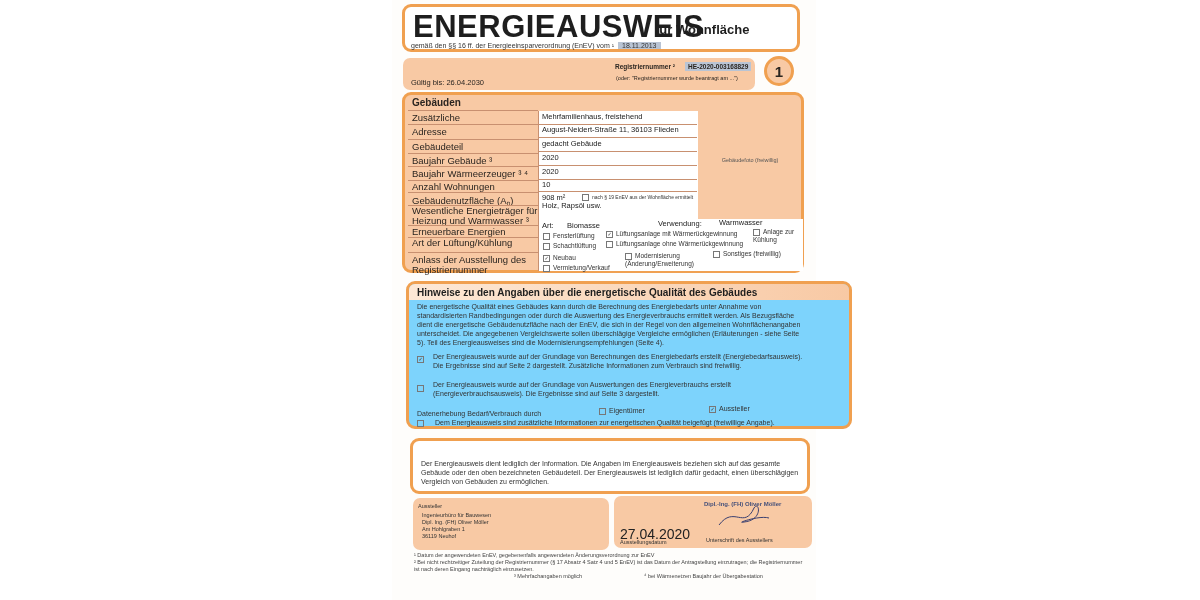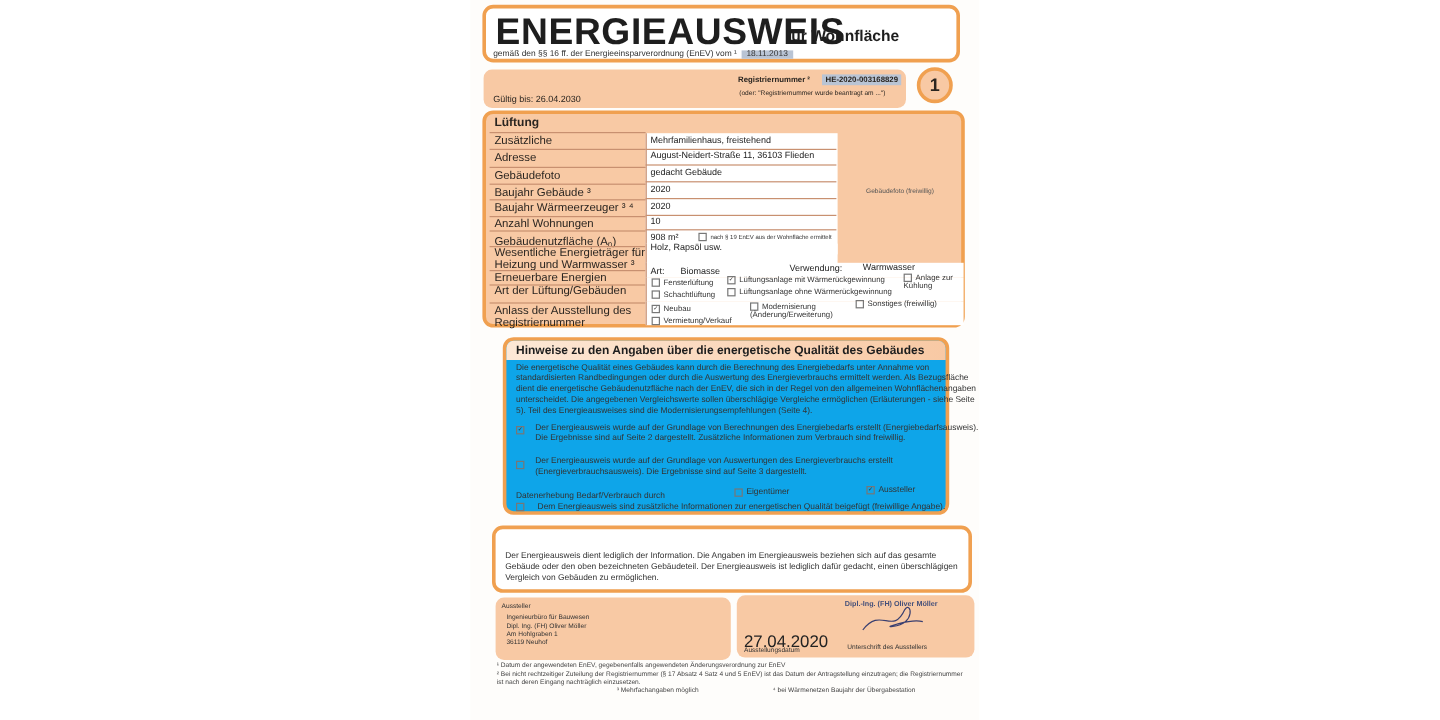--- a/index.html
+++ b/index.html
@@ -24,21 +24,21 @@
   .lbl { position:absolute; left:7px; font-size:9.5px; color:#2a2520; }
   .row-line { position:absolute; left:3px; width:130px; border-top:1px solid #c89070; }
   .val-col { position:absolute; left:133px; top:16px; width:159px; height:101px; background:#fff; border-left:1px solid #c89070; }
   .val { position:absolute; left:137px; font-size:7.5px; color:#222; }
   .vline { position:absolute; left:133px; width:159px; border-top:1px solid #c89070; }
   #photo { position:absolute; left:292px; top:12px; width:104px; height:108px; }
   #photo-label { position:absolute; left:310px; top:62px; width:70px; text-align:center; font-size:5.5px; color:#555; }
   .wide-val { position:absolute; left:133px; width:264px; background:#fff; border-left:1px solid #c89070; }
   .small { font-size:6.5px; color:#333; position:absolute; }
   
-  #h1-box { left:406px; top:281px; width:372px; height:148px; background:#0ea5e9;margin-left:13px; }
+  #h1-box { left:406px; top:281px; width:446px; height:148px; background:#7dd3fc; }
   .sec-title { position:absolute; left:0; top:0; right:0; height:16px; background:linear-gradient(to right,#fde8d6,#f8c9a4); border-radius:6px 6px 0 0; }
   .sec-title span { position:absolute; left:8px; top:3px; font-size:10px; font-weight:bold; color:#1e1e1e; }
   .para { position:absolute; font-size:7px; line-height:9px; color:#333; }
   
   #h2-box { left:410px; top:438px; width:400px; height:56px; background:#fff; }
   
   #issuer-box { position:absolute; left:413px; top:498px; width:196px; height:52px; background:#f8c9a4; border-radius:7px; }
   #sign-box { position:absolute; left:614px; top:496px; width:198px; height:52px; background:#f8c9a4; border-radius:7px; }
   #footnotes { position:absolute; left:414px; top:552px; width:398px; font-size:5.5px; line-height:6.5px; color:#444; }
   .cb { display:inline-block; width:5px; height:5px; border:1px solid #777; margin-right:3px; vertical-align:middle; font-size:5px; line-height:5px; text-align:center; }
@@ -56,35 +56,35 @@
 
 <div id="reg-box">
   <span id="valid">Gültig bis: 26.04.2030</span>
   <span id="regnum-label">Registriernummer ²</span>
   <span id="regnum-value">HE-2020-003168829</span>
   <span id="regnum-note">(oder: "Registriernummer wurde beantragt am ...")</span>
 </div>
 <div id="page-num">1</div>
 
 <div class="box" id="bldg-box">
-  <span class="lbl" style="top:2px;font-weight:bold;font-size:10px;">Lüftung</span>
+  <span class="lbl" style="top:2px;font-weight:bold;font-size:10px;">Gebäuden</span>
   <div class="val-col"></div>
   <div id="photo"></div>
   <span id="photo-label">Gebäudefoto (freiwillig)</span>
 
   <div class="row-line" style="top:15px"></div>
   <span class="lbl" style="top:17px">Zusätzliche</span>
   <span class="val" style="top:17px">Mehrfamilienhaus, freistehend</span>
   <div class="row-line" style="top:29px"></div>
     <div class="vline" style="top:29px"></div>
   <span class="lbl" style="top:31px">Adresse</span>
   <span class="val" style="top:30px">August-Neidert-Straße 11, 36103 Flieden</span>
   <div class="row-line" style="top:44px"></div>
     <div class="vline" style="top:42px"></div>
-  <span class="lbl" style="top:46px">Gebäudefoto</span>
+  <span class="lbl" style="top:46px">Gebäudeteil</span>
   <span class="val" style="top:44px">gedacht Gebäude</span>
   <div class="row-line" style="top:58px"></div>
     <div class="vline" style="top:56px"></div>
   <span class="lbl" style="top:60px">Baujahr Gebäude ³</span>
   <span class="val" style="top:58px">2020</span>
   <div class="row-line" style="top:71px"></div>
     <div class="vline" style="top:70px"></div>
   <span class="lbl" style="top:73px">Baujahr Wärmeerzeuger ³ ⁴</span>
   <span class="val" style="top:72px">2020</span>
   <div class="row-line" style="top:85px"></div>
@@ -105,21 +105,21 @@
   <div class="row-line" style="top:130px"></div>
   <div class="wide-val" style="top:124px;height:12px;"></div>
   <span class="lbl" style="top:131px">Erneuerbare Energien</span>
   <span class="val" style="top:126px">Art:</span>
   <span class="val" style="top:126px;left:162px;">Biomasse</span>
   <span class="val" style="top:124px;left:253px;">Verwendung:</span>
   <span class="val" style="top:123px;left:314px;">Warmwasser</span>
 
   <div class="row-line" style="top:142px"></div>
   <div class="wide-val" style="top:136px;height:20px;"></div>
-  <span class="lbl" style="top:142px">Art der Lüftung/Gebäuden</span>
+  <span class="lbl" style="top:142px">Art der Lüftung/Kühlung</span>
   <span class="small" style="left:138px;top:137px;"><span class="cb"></span><span>Fensterlüftung</span></span>
   <span class="small" style="left:201px;top:135px;"><span class="cb">✓</span><span>Lüftungsanlage mit Wärmerückgewinnung</span></span>
   <span class="small" style="left:348px;top:133px;width:52px;line-height:7px;"><span class="cb"></span><span>Anlage zur Kühlung</span></span>
   <span class="small" style="left:138px;top:147px;"><span class="cb"></span><span>Schachtlüftung</span></span>
   <span class="small" style="left:201px;top:145px;"><span class="cb"></span><span>Lüftungsanlage ohne Wärmerückgewinnung</span></span>
 
   <div class="row-line" style="top:157px"></div>
   <div class="wide-val" style="top:156px;height:20px;"></div>
   <span class="lbl" style="top:160px;width:128px;line-height:10px;">Anlass der Ausstellung des Registriernummer</span>
   <span class="small" style="left:138px;top:159px;"><span class="cb">✓</span><span>Neubau</span></span>

